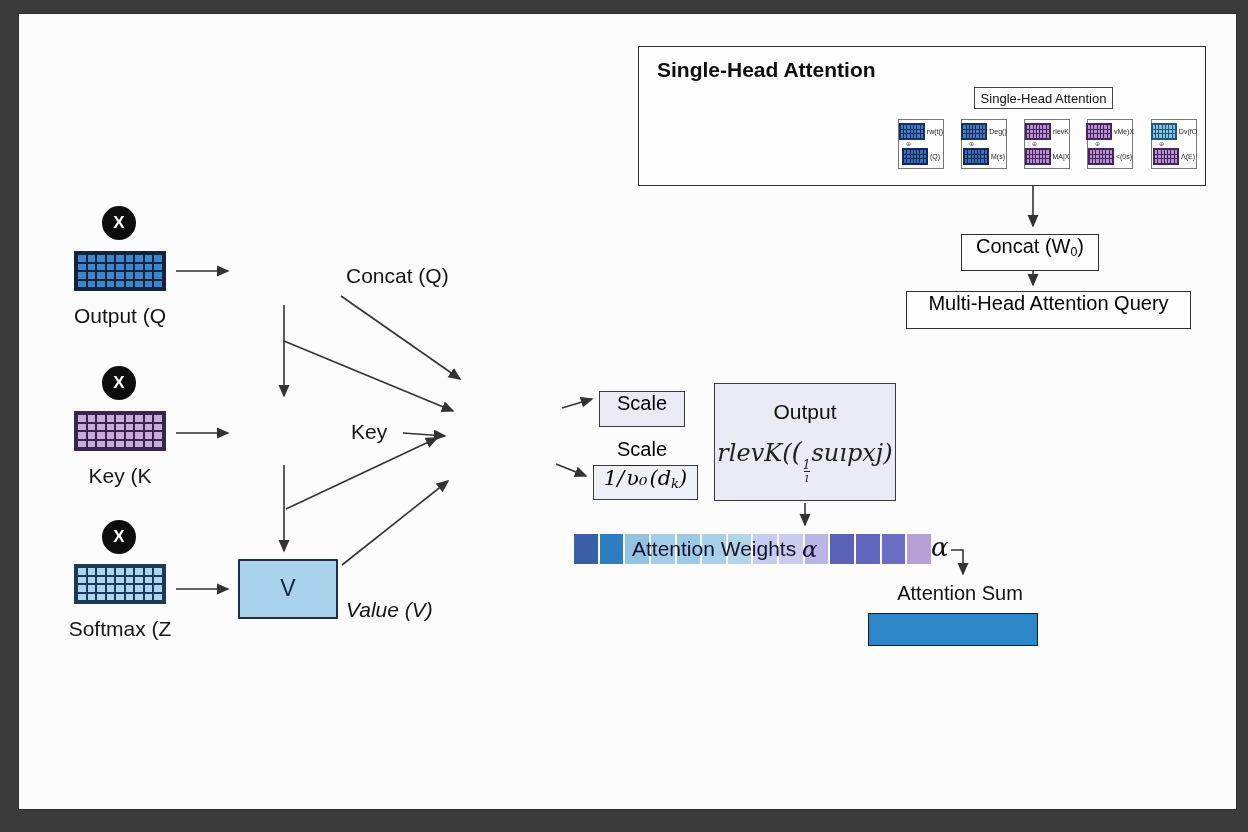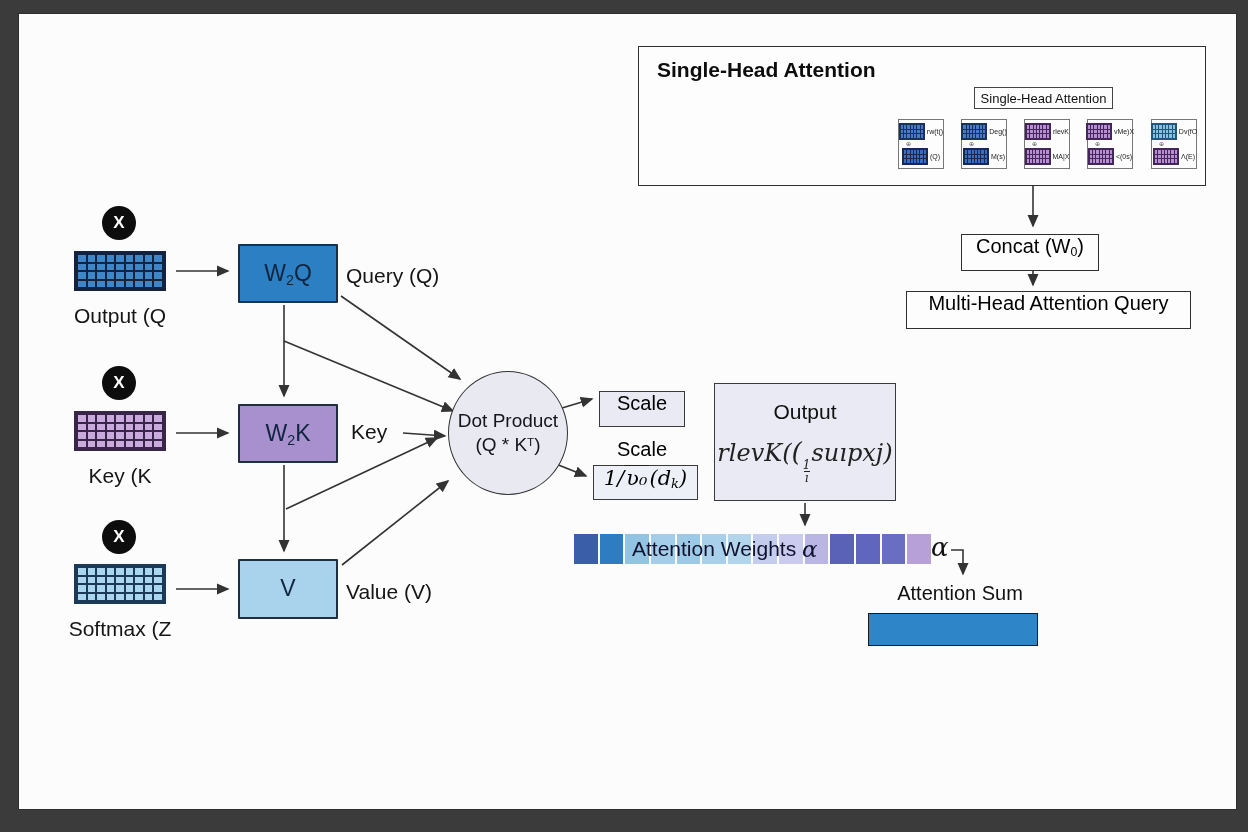--- a/index.html
+++ b/index.html
@@ -418,24 +418,21 @@
       <div style="background: rgb(63, 134, 200);"></div>
       <div style="background: rgb(63, 134, 200);"></div>
       <div style="background: rgb(63, 134, 200);"></div>
       <div style="background: rgb(63, 134, 200);"></div>
       <div style="background: rgb(63, 134, 200);"></div>
       <div style="background: rgb(63, 134, 200);"></div>
       <div style="background: rgb(63, 134, 200);"></div>
       <div style="background: rgb(63, 134, 200);"></div>
     </div>
   <div class="abs caption center" style="left:41px;top:290px;width:120px;">Output (Q</div>
-  <div class="abs wbox" style="left: 219px; top: 230px; width: 100px; height: 59px; background: rgb(45, 127, 195);">
-    <span><span>W</span><span class="sub">2</span><span>Q</span></span>
-  </div>
-  <div class="abs sidelabel" style="left:327px;top:250px;">Query (Q)</div>
+  <div class="abs sidelabel" style="left:327px;top:250px;">Concat (Q)</div>
 
   <div class="abs xbadge" style="left:83px;top:352px;">
     <span>X</span>
     </div>
   <div class="abs matrix" style="left: 55px; top: 397px; width: 92px; height: 40px; display: grid; grid-template-columns: repeat(9, 1fr); gap: 2px; padding: 2px; background: rgb(57, 37, 74); border-width: 2px; border-color: rgb(57, 37, 74);">
       <div style="background: rgb(201, 170, 221);"></div>
       <div style="background: rgb(201, 170, 221);"></div>
       <div style="background: rgb(201, 170, 221);"></div>
       <div style="background: rgb(201, 170, 221);"></div>
       <div style="background: rgb(201, 170, 221);"></div>
@@ -465,23 +462,20 @@
       <div style="background: rgb(201, 170, 221);"></div>
       <div style="background: rgb(201, 170, 221);"></div>
       <div style="background: rgb(201, 170, 221);"></div>
       <div style="background: rgb(201, 170, 221);"></div>
       <div style="background: rgb(201, 170, 221);"></div>
       <div style="background: rgb(201, 170, 221);"></div>
       <div style="background: rgb(201, 170, 221);"></div>
       <div style="background: rgb(201, 170, 221);"></div>
     </div>
   <div class="abs caption center" style="left:41px;top:450px;width:120px;">Key (K</div>
-  <div class="abs wbox" style="left: 219px; top: 390px; width: 100px; height: 59px; background: rgb(168, 143, 206);">
-    <span><span>W</span><span class="sub">2</span><span>K</span></span>
-  </div>
   <div class="abs sidelabel" style="left:332px;top:406px;">Key</div>
 
   <div class="abs xbadge" style="left:83px;top:506px;">
     <span>X</span>
     </div>
   <div class="abs matrix" style="left: 55px; top: 550px; width: 92px; height: 40px; display: grid; grid-template-columns: repeat(9, 1fr); gap: 2px; padding: 2px; background: rgb(27, 58, 88); border-width: 2px; border-color: rgb(27, 58, 88);">
       <div style="background: rgb(170, 214, 240);"></div>
       <div style="background: rgb(170, 214, 240);"></div>
       <div style="background: rgb(170, 214, 240);"></div>
       <div style="background: rgb(170, 214, 240);"></div>
@@ -515,26 +509,22 @@
       <div style="background: rgb(170, 214, 240);"></div>
       <div style="background: rgb(170, 214, 240);"></div>
       <div style="background: rgb(170, 214, 240);"></div>
       <div style="background: rgb(170, 214, 240);"></div>
       <div style="background: rgb(170, 214, 240);"></div>
     </div>
   <div class="abs caption center" style="left:41px;top:603px;width:120px;">Softmax (Z</div>
   <div class="abs wbox" style="left: 219px; top: 545px; width: 100px; height: 60px; background: rgb(169, 210, 236);">
     <span><span>V</span><span class="sub"></span><span></span></span>
   </div>
-  <div class="abs sidelabel" style="left:327px;top:566px;">Value (V)</div>
-
-  <div class="abs circle" style="left:429px;top:357px;width:120px;height:124px;">
-    <span>Dot Product</span>
-    <span><span>(Q * K</span><span class="sup">T</span><span>)</span></span>
-  </div>
+  <div class="abs sidelabel" style="left:327px;top:584px;font-style:italic;">Value (V)</div>
+
 
   <div class="abs platebox center" style="left:580px;top:377px;width:86px;height:36px;font-size:20px;">
     <span>Scale</span>
   </div>
   <div class="abs center" style="left:580px;top:424px;width:86px;font-size:20px;">Scale</div>
   <div class="abs center platebox math" style="left:574px;top:451px;width:105px;height:35px;font-size:21px;background:#eef0f8;">
     <span><span>1/</span><span class="rad">ʋ₀</span><span>(d</span><span class="sub">k</span><span>)</span></span>
   </div>
 
   <div class="abs platebox" style="left:695px;top:369px;width:182px;height:118px;display:flex;flex-direction:column;align-items:center;justify-content:center;gap:12px;">

